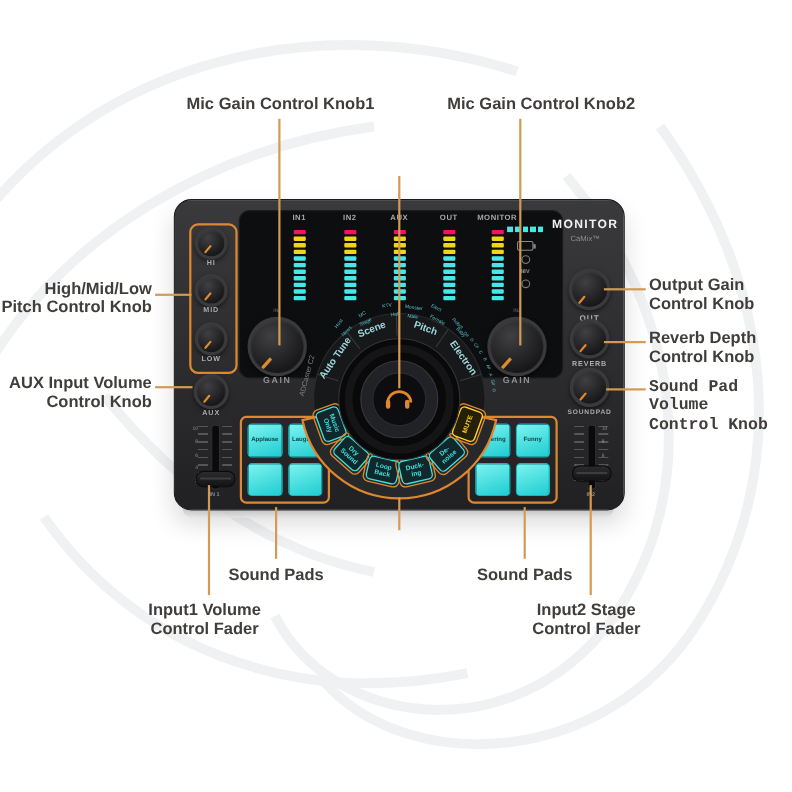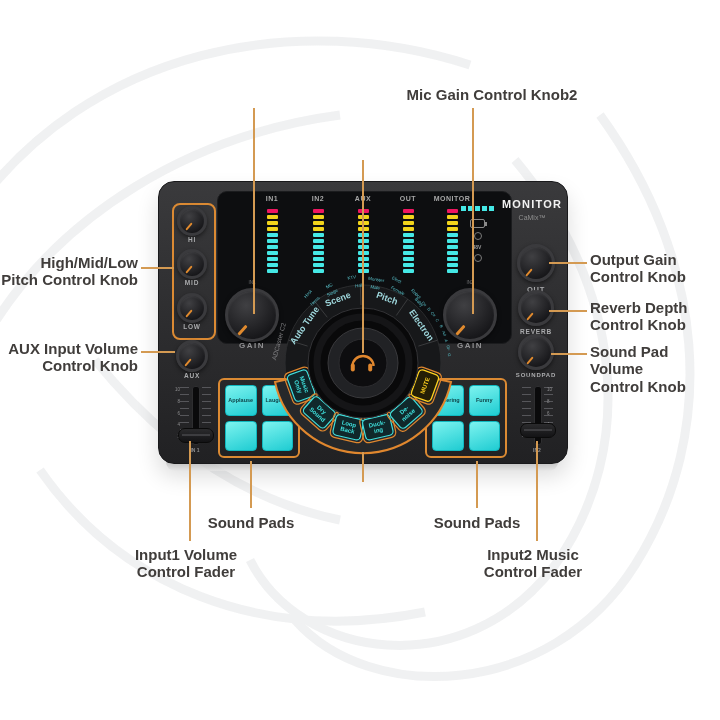--- a/index.html
+++ b/index.html
@@ -362,45 +362,46 @@
   <div class="pl" style="left:141px;top:351px;width:34px;height:2px;"></div>
   <div class="pl" style="left:549px;top:262px;width:38px;height:2px;"></div>
   <div class="pl" style="left:549px;top:310px;width:38px;height:2px;"></div>
   <div class="pl" style="left:551px;top:353px;width:36px;height:2px;"></div>
   <div class="pl" style="left:362px;top:452px;width:2px;height:30px;"></div>
   <div class="pl" style="left:250px;top:461px;width:2px;height:47px;"></div>
   <div class="pl" style="left:476px;top:461px;width:2px;height:47px;"></div>
   <div class="pl" style="left:189px;top:441px;width:2px;height:100px;"></div>
   <div class="pl" style="left:536px;top:441px;width:2px;height:100px;"></div>
 
+  <div class="ann c" style="left:255px;top:86px;">Mic Gain Control Knob1</div>
   <div class="ann c" style="left:474px;top:86px;padding-left:36px;">Mic Gain Control Knob2</div>
   <div class="ann r" style="right:582px;top:254px;width:160px;">
     <div>High/Mid/Low</div>
       <div>Pitch Control Knob</div>
   </div>
   <div class="ann r" style="right:582px;top:340px;width:160px;">
     <div>AUX Input Volume</div>
       <div>Control Knob</div>
   </div>
   <div class="ann" style="left:590px;top:251px;">
     <div>Output Gain</div>
       <div>Control Knob</div>
   </div>
   <div class="ann" style="left:590px;top:299px;">
     <div>Reverb Depth</div>
       <div>Control Knob</div>
   </div>
-  <div class="ann" style="left:590px;top:343px;">
+  <div class="ann" style="left:590px;top:343px;font-family:Liberation Mono, monospace;">
     <div>Sound Pad Volume</div>
       <div>Control Knob</div>
   </div>
   <div class="ann c" style="left:251px;top:514px;">Sound Pads</div>
   <div class="ann c" style="left:477px;top:514px;">Sound Pads</div>
   <div class="ann c" style="left:186px;top:546px;">
     <div>Input1 Volume</div>
       <div>Control Fader</div>
   </div>
   <div class="ann c" style="left:533px;top:546px;">
-    <div>Input2 Music</div>
+    <div>Input2 Stage</div>
       <div>Control Fader</div>
   </div>
 
 </div>
 
 </body></html>

